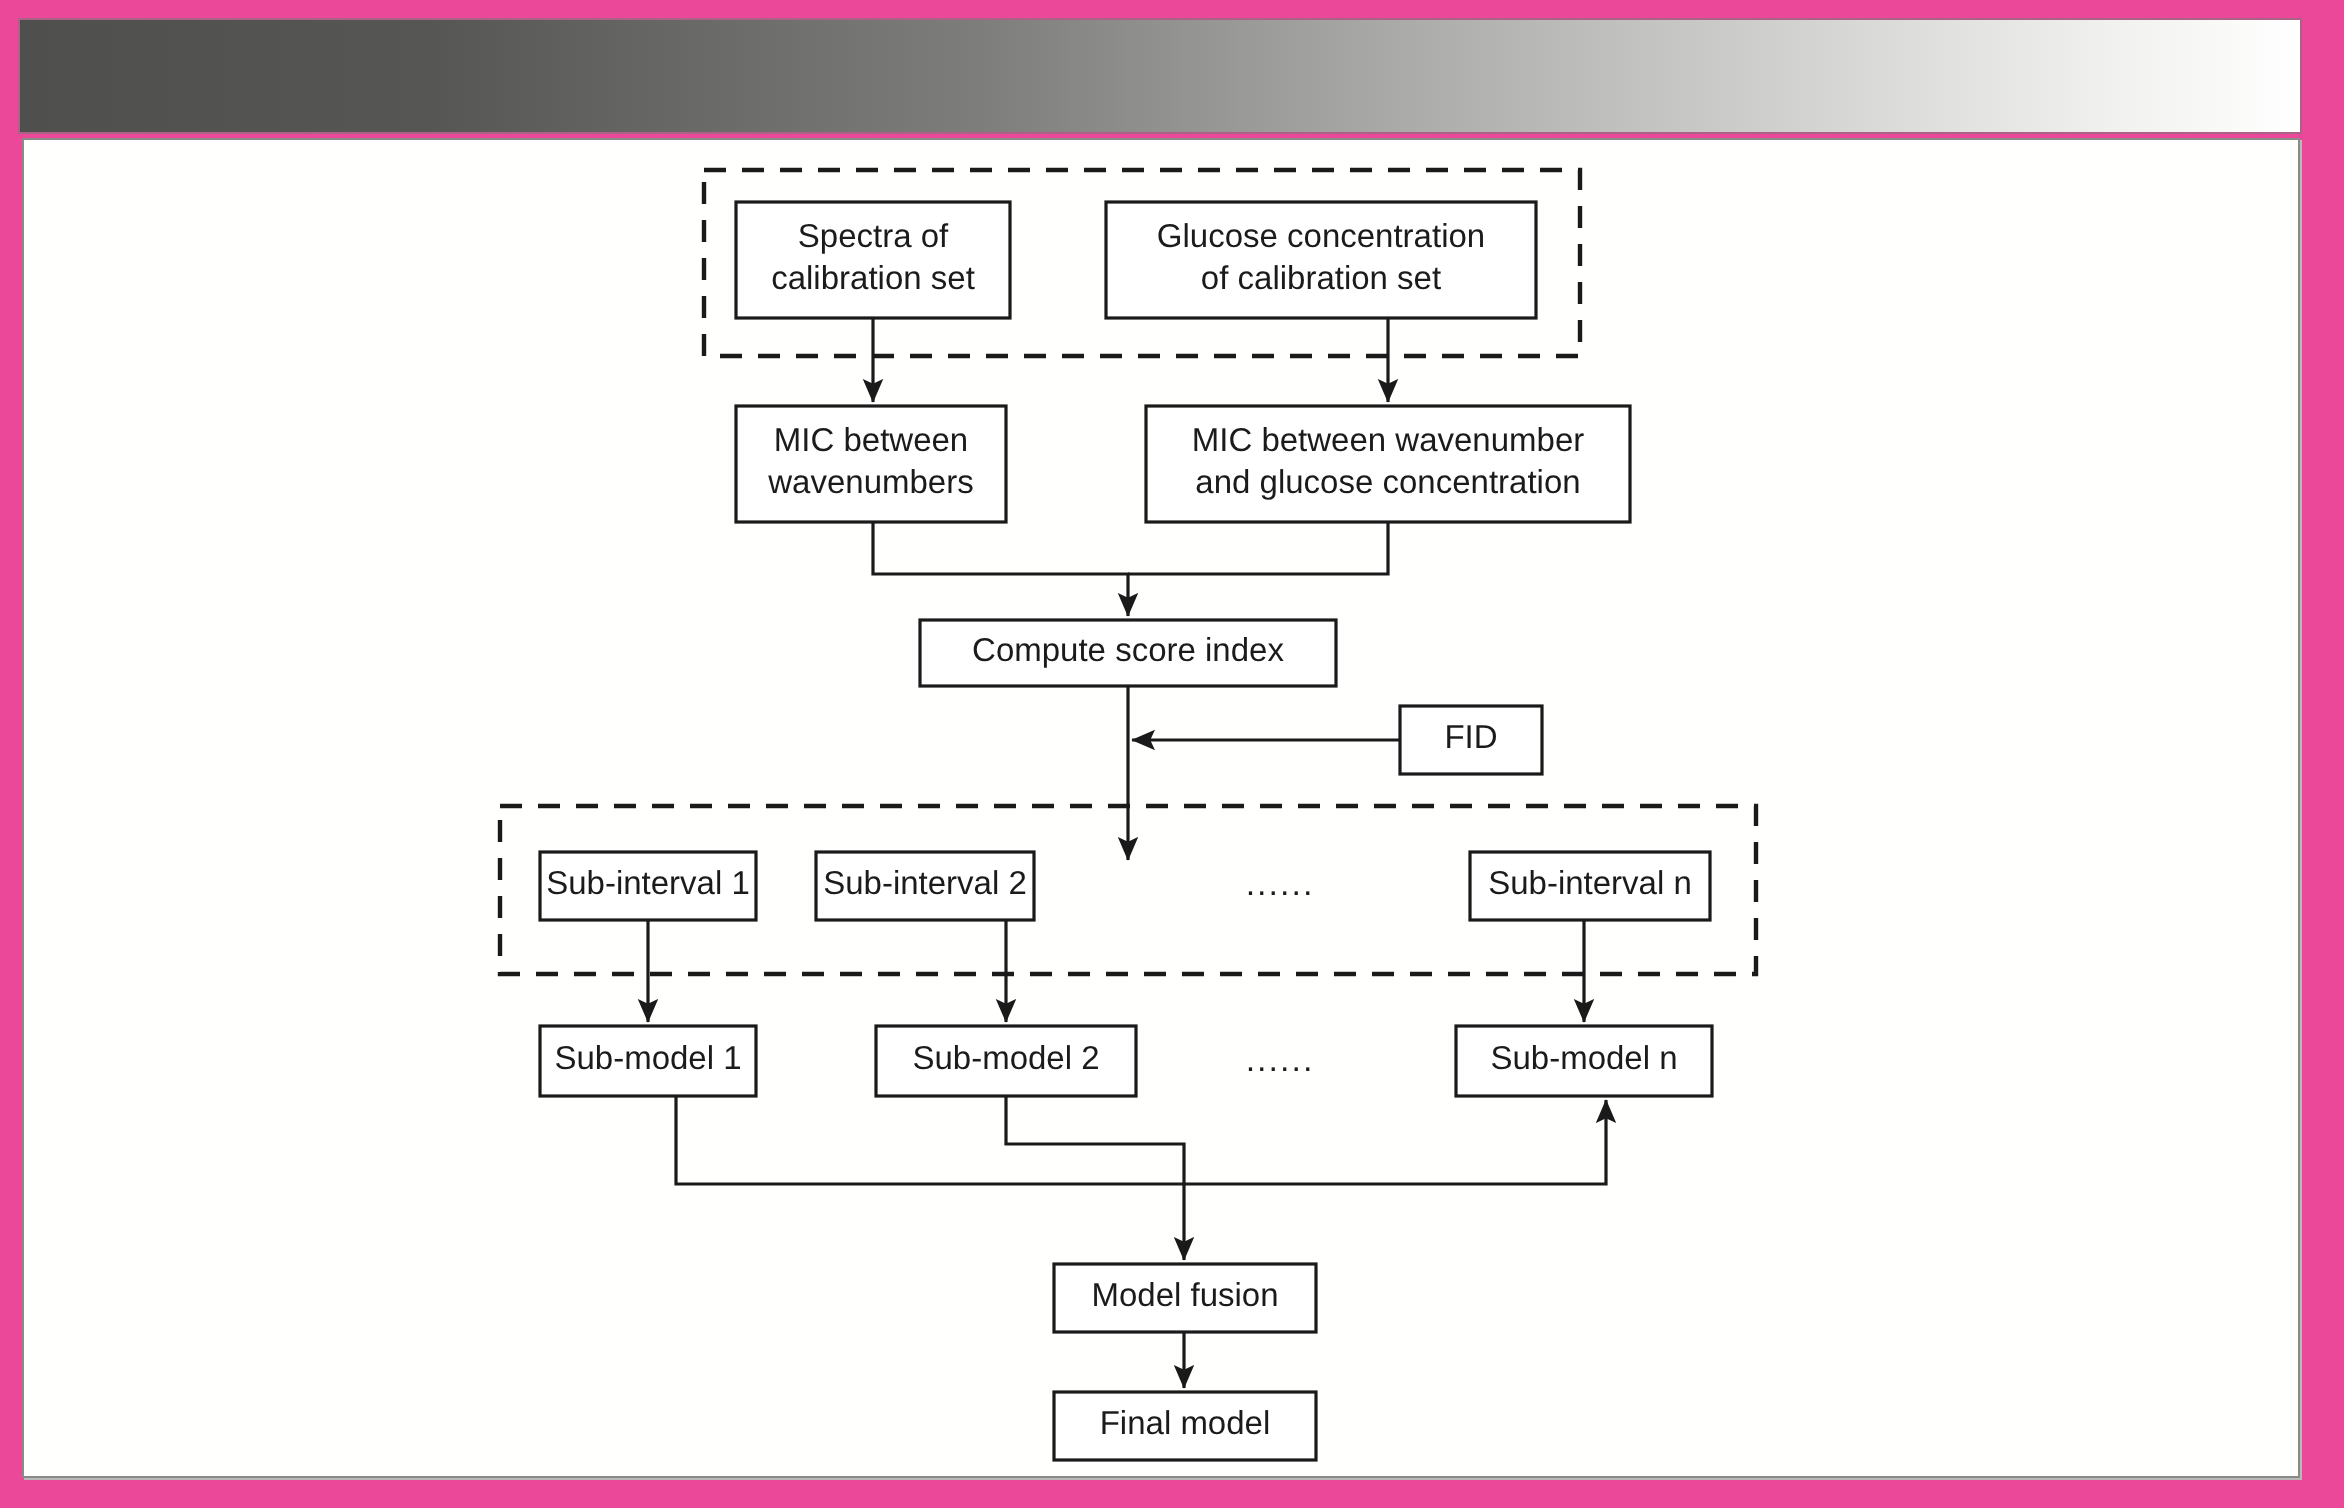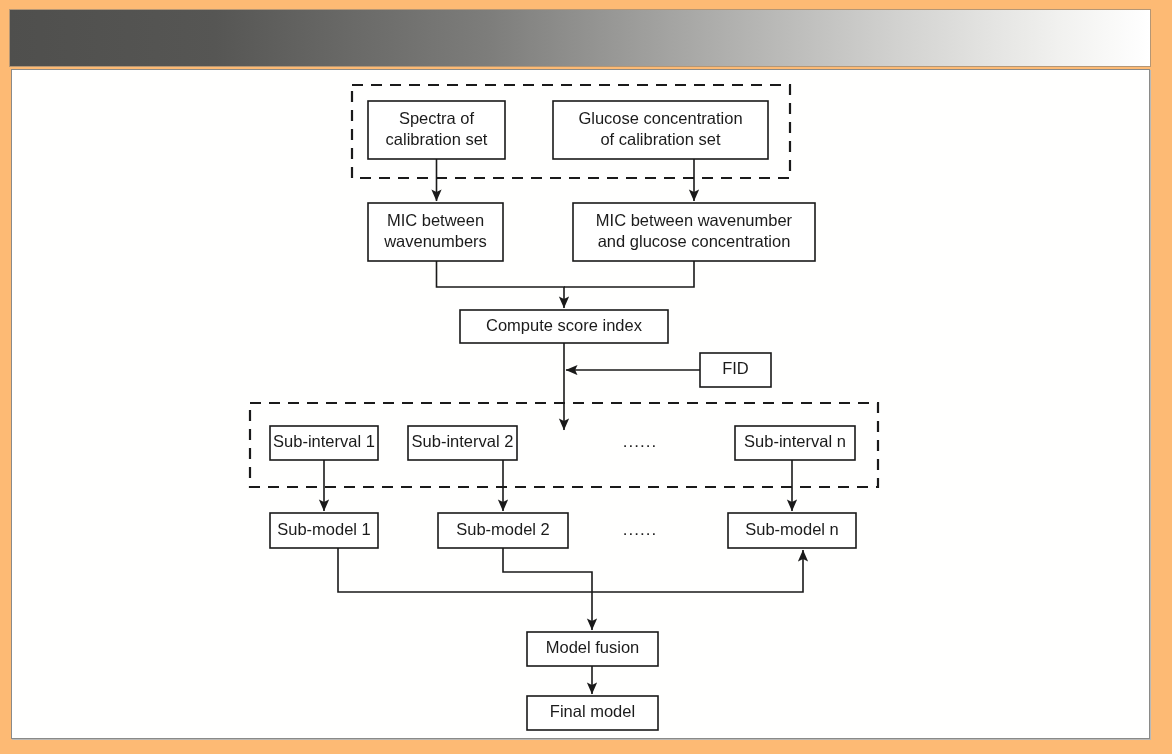--- a/index.html
+++ b/index.html
@@ -7,21 +7,21 @@
     padding: 0;
     background: #ffffff;
   }
   body {
     font-family: "Liberation Sans", sans-serif;
   }
   #page {
     position: relative;
     width: 1172px;
     height: 754px;
-    background: #fdba74;
+    background: #ec4899;
     overflow: hidden;
   }
   
   #banner {
     position: absolute;
     left: 10px;
     top: 10px;
     width: 1140px;
     height: 56px;
     background: linear-gradient(to right, #4f4f4d 0%, #565654 18%, #7d7d7b 42%, #a9a9a7 60%, #d2d2d0 78%, #f1f1ef 92%, #ffffff 100%);

